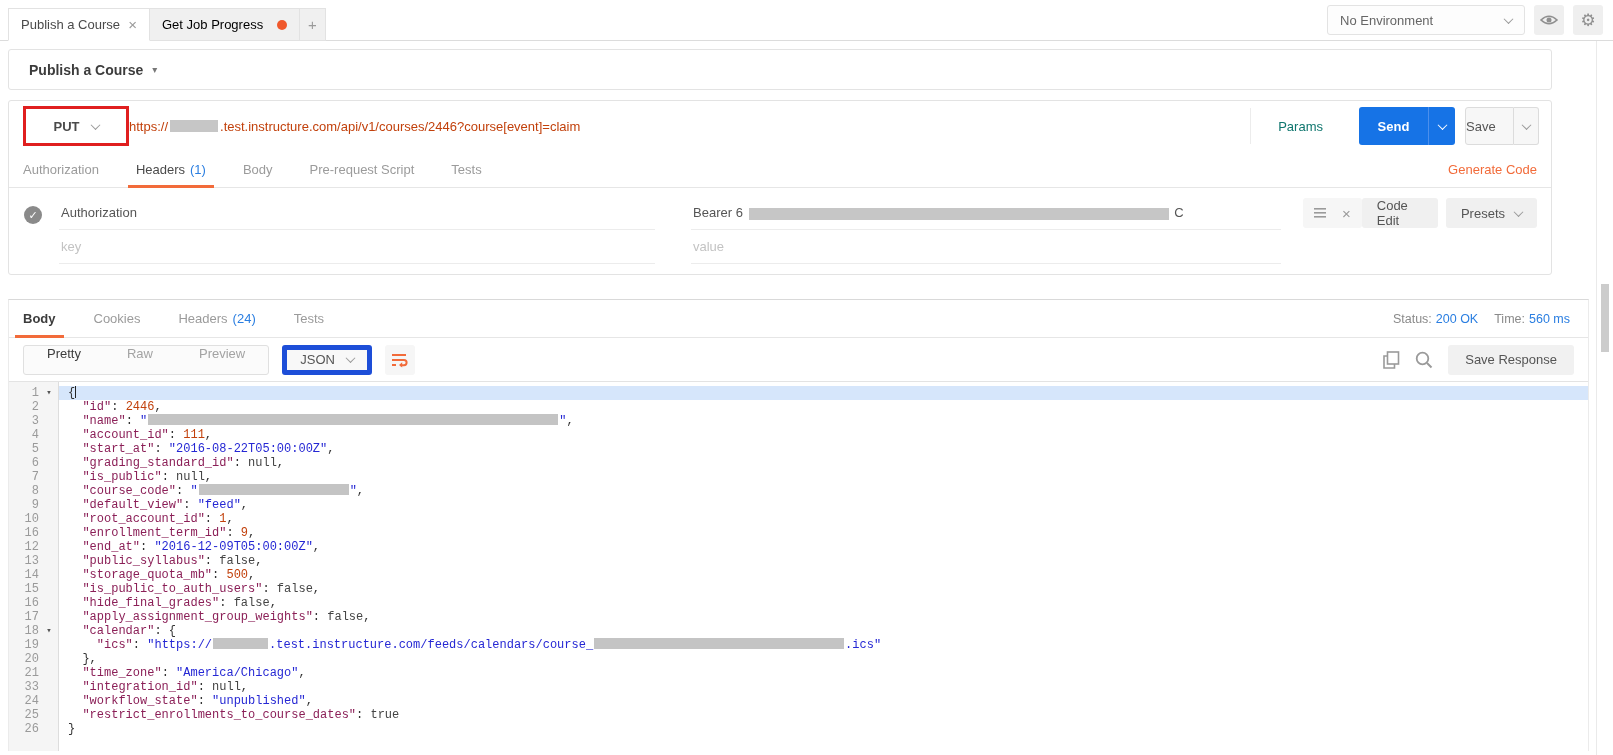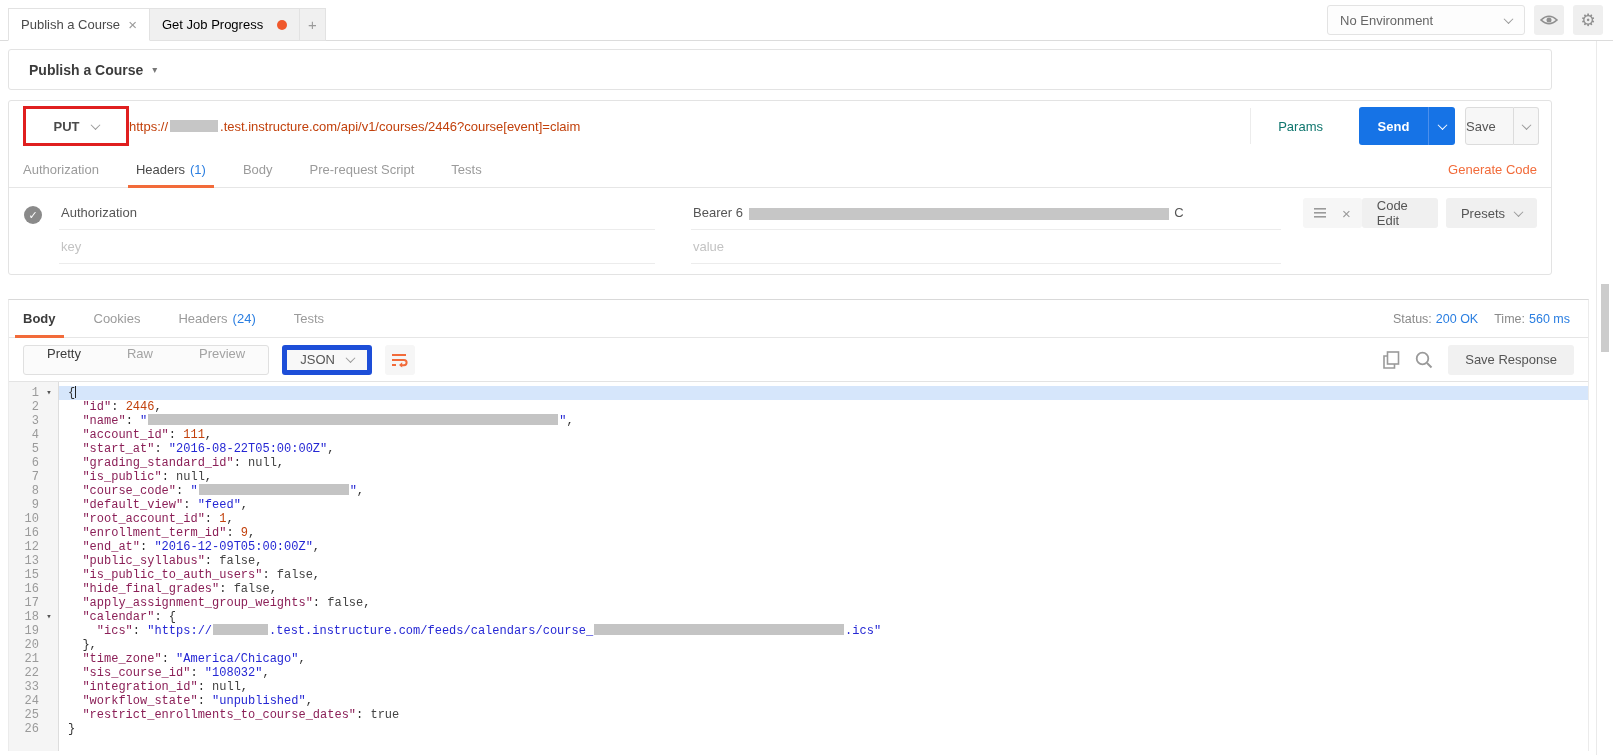--- a/index.html
+++ b/index.html
@@ -365,20 +365,25 @@
           <span class="cl-num">12</span>
           <span class="cl-fold"></span>
           <span class="cl-code"><span class="tk-w">  </span><span class="tk-k">"end_at"</span><span class="tk-p">: </span><span class="tk-s">"2016-12-09T05:00:00Z"</span><span class="tk-p">,</span></span>
         </div>
         <div class="cl">
           <span class="cl-num">13</span>
           <span class="cl-fold"></span>
           <span class="cl-code"><span class="tk-w">  </span><span class="tk-k">"public_syllabus"</span><span class="tk-p">: </span><span class="tk-u">false</span><span class="tk-p">,</span></span>
         </div>
         <div class="cl">
+          <span class="cl-num">14</span>
+          <span class="cl-fold"></span>
+          <span class="cl-code"><span class="tk-w">  </span><span class="tk-k">"storage_quota_mb"</span><span class="tk-p">: </span><span class="tk-d">500</span><span class="tk-p">,</span></span>
+        </div>
+        <div class="cl">
           <span class="cl-num">15</span>
           <span class="cl-fold"></span>
           <span class="cl-code"><span class="tk-w">  </span><span class="tk-k">"is_public_to_auth_users"</span><span class="tk-p">: </span><span class="tk-u">false</span><span class="tk-p">,</span></span>
         </div>
         <div class="cl">
           <span class="cl-num">16</span>
           <span class="cl-fold"></span>
           <span class="cl-code"><span class="tk-w">  </span><span class="tk-k">"hide_final_grades"</span><span class="tk-p">: </span><span class="tk-u">false</span><span class="tk-p">,</span></span>
         </div>
         <div class="cl">
@@ -400,25 +405,20 @@
           <span class="cl-num">20</span>
           <span class="cl-fold"></span>
           <span class="cl-code"><span class="tk-w">  </span><span class="tk-p">},</span></span>
         </div>
         <div class="cl">
           <span class="cl-num">21</span>
           <span class="cl-fold"></span>
           <span class="cl-code"><span class="tk-w">  </span><span class="tk-k">"time_zone"</span><span class="tk-p">: </span><span class="tk-s">"America/Chicago"</span><span class="tk-p">,</span></span>
         </div>
         <div class="cl">
-          <span class="cl-num">22</span>
-          <span class="cl-fold"></span>
-          <span class="cl-code"><span class="tk-w">  </span><span class="tk-k">"sis_course_id"</span><span class="tk-p">: </span><span class="tk-s">"108032"</span><span class="tk-p">,</span></span>
-        </div>
-        <div class="cl">
           <span class="cl-num">33</span>
           <span class="cl-fold"></span>
           <span class="cl-code"><span class="tk-w">  </span><span class="tk-k">"integration_id"</span><span class="tk-p">: </span><span class="tk-u">null</span><span class="tk-p">,</span></span>
         </div>
         <div class="cl">
           <span class="cl-num">24</span>
           <span class="cl-fold"></span>
           <span class="cl-code"><span class="tk-w">  </span><span class="tk-k">"workflow_state"</span><span class="tk-p">: </span><span class="tk-s">"unpublished"</span><span class="tk-p">,</span></span>
         </div>
         <div class="cl">

